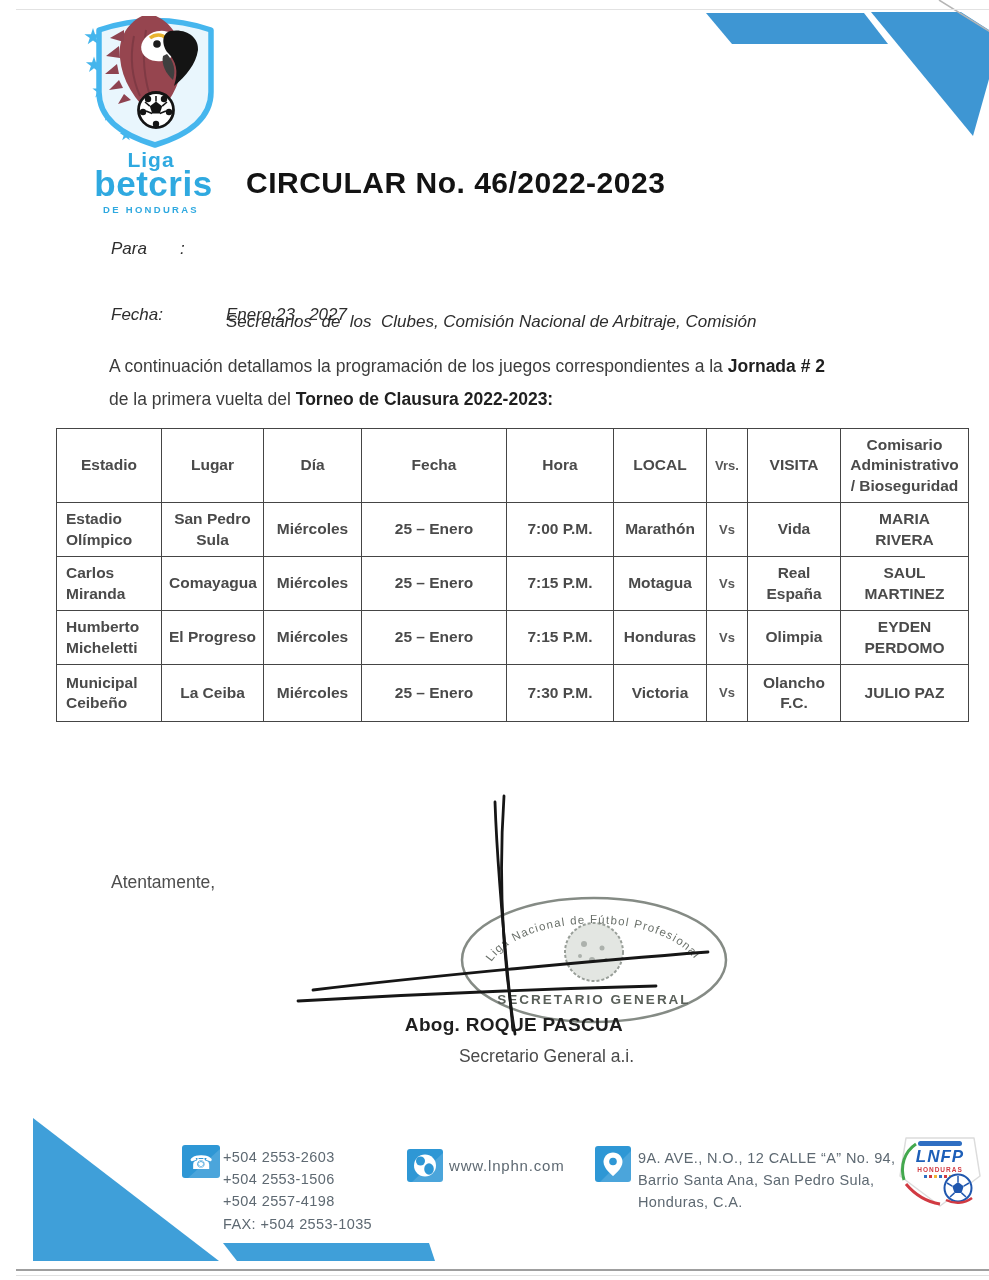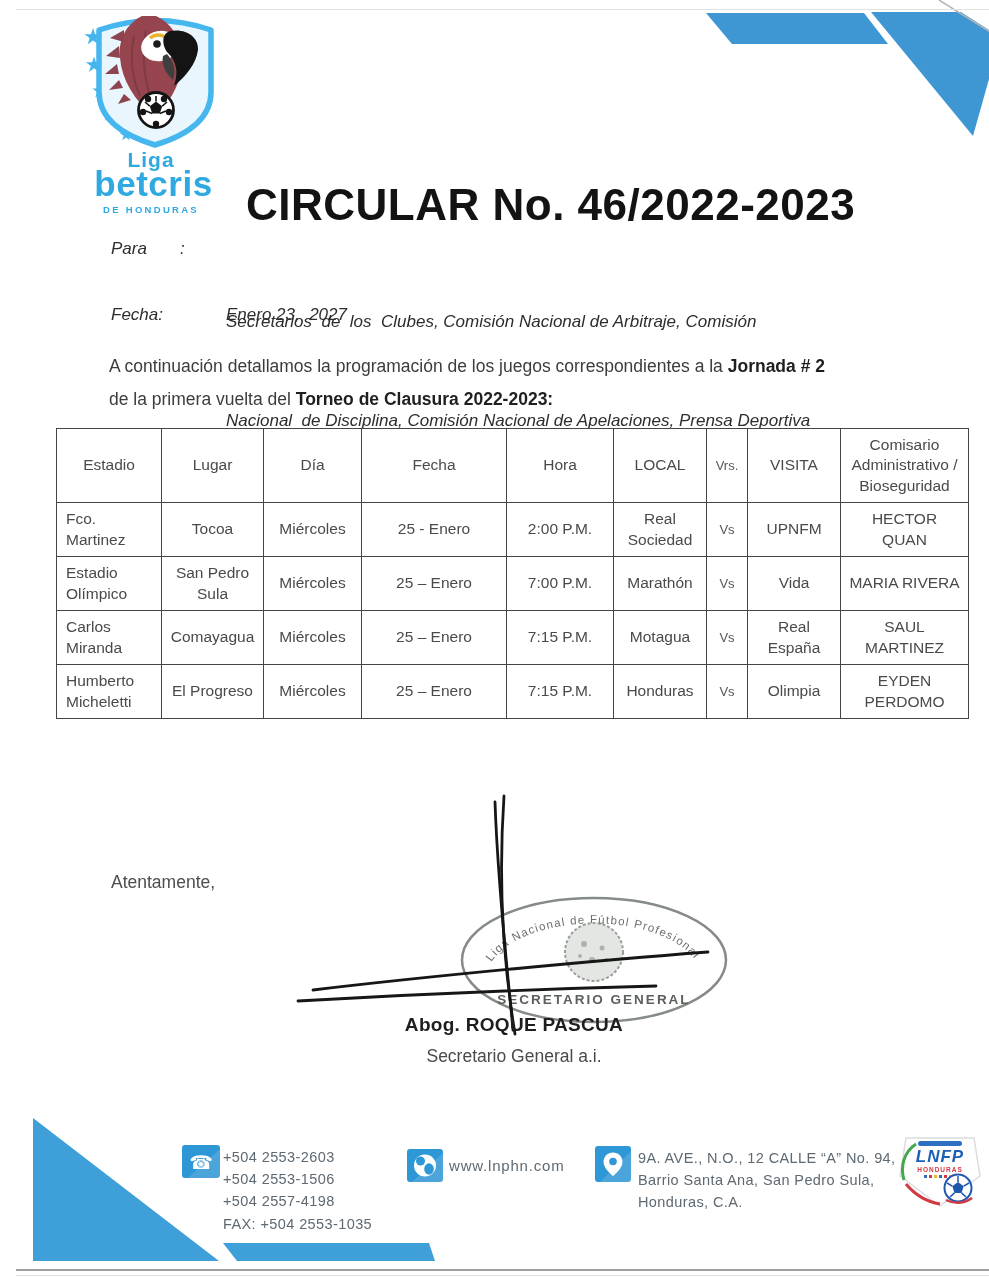--- a/index.html
+++ b/index.html
@@ -11,44 +11,44 @@
   .scan-top{left:0;top:9px;width:989px;height:1px;background:#e2e2e2;}
   .scan-bottom{left:0;top:1269px;width:989px;height:2px;background:#9f9f9f;}
   .scan-bottom2{left:0;top:1275px;width:989px;height:1px;background:#e0e0e0;}
 
   
   .brand{color:#2fa9e0;text-align:center;font-weight:bold;}
   .brand-liga{left:85px;top:148px;width:100px;font-size:21px;letter-spacing:1px;}
   .brand-betcris{left:60px;top:164px;width:155px;font-size:35px;letter-spacing:0.5px;}
   .brand-sub{left:60px;top:204px;width:150px;font-size:9.5px;letter-spacing:2.3px;}
 
-  .doc-title{left:230px;top:180px;width:640px;font-size:44px;font-weight:bold;
+  .doc-title{left:230px;top:166px;width:640px;font-size:30px;font-weight:bold;
              letter-spacing:0.5px;color:#131313;white-space:nowrap;}
 
   .ital{font-style:italic;color:#2d2d2d;font-size:17px;white-space:pre;}
   .para-label{left:95px;top:239px;}
   .para-text{left:210px;top:239px;line-height:33px;}
   .fecha-label{left:95px;top:305px;}
   .fecha-value{left:210px;top:305px;}
 
   .intro{left:93px;top:350px;width:840px;font-size:17.5px;line-height:32.5px;color:#3c3c3c;}
   .intro b{color:#1f1f1f;}
 
   table.sched{position:absolute;left:40px;top:428px;width:912px;border-collapse:collapse;
               table-layout:fixed;font-size:15.5px;color:#4a4a4a;}
   table.sched th,table.sched td{border:1.5px solid #454545;text-align:center;vertical-align:middle;
-              padding:2px 7px;font-weight:normal;line-height:1.32;overflow:hidden;}
+              padding:2px 7px;font-weight:bold;line-height:1.32;overflow:hidden;}
   table.sched .c-left{text-align:left;padding-left:9px;}
   table.sched .vs{font-size:13px;color:#585858;}
   tr.hdr{height:74px;} tr.r{height:54px;} tr.rl{height:57px;}
 
   .salutation{left:95px;top:872px;font-size:17.5px;color:#4e4e4e;}
   .signer-name{left:378px;top:1014px;width:240px;text-align:center;font-size:19px;
                font-weight:bold;color:#1e1e1e;letter-spacing:0.3px;}
-  .signer-title{left:378px;top:1046px;width:240px;text-align:center;font-size:17.5px;color:#4a4a4a;}
+  .signer-title{left:378px;top:1046px;width:240px;text-align:right;font-size:17.5px;color:#4a4a4a;}
 
   .phones{left:207px;top:1146px;font-size:14.5px;line-height:22.2px;color:#5e6972;letter-spacing:0.4px;}
   .website{left:433px;top:1157px;font-size:15px;color:#5e6972;letter-spacing:0.8px;}
   .address{left:622px;top:1147px;font-size:14.5px;line-height:22px;color:#5e6972;letter-spacing:0.4px;}
   .affiliation{left:175px;top:1218px;width:720px;text-align:center;font-size:12.5px;font-weight:bold;
                color:#29a8df;letter-spacing:0.9px;}
 </style>
 </head>
 <body>
 
@@ -105,21 +105,20 @@
   </svg>
   <div class="abs brand brand-liga">Liga</div>
   <div class="abs brand brand-betcris">betcris</div>
   <div class="abs brand brand-sub">DE HONDURAS</div>
 
   <div class="abs doc-title">CIRCULAR No. 46/2022-2023</div>
 
   <div class="abs ital para-label">Para       :</div>
   <div class="abs ital para-text">
     <div>Secretarios  de  los  Clubes, Comisión Nacional de Arbitraje, Comisión</div>
-    <div>Nacional  de Disciplina, Comisión Nacional de Apelaciones, Prensa Deportiva</div>
   </div>
   <div class="abs ital fecha-label">Fecha:</div>
   <div class="abs ital fecha-value">Enero 23,  2027</div>
 
   <div class="abs intro">
     <span>A continuación detallamos la programación de los juegos correspondientes a la </span><b>Jornada # 2</b><br>
     <span>de la primera vuelta del </span><b>Torneo de Clausura 2022-2023:</b>
   </div>
 
   <table class="sched">
@@ -140,31 +139,20 @@
       <th>Lugar</th>
       <th>Día</th>
       <th>Fecha</th>
       <th>Hora</th>
       <th>LOCAL</th>
       <th class="vs">Vrs.</th>
       <th>VISITA</th>
       <th>Comisario Administrativo / Bioseguridad</th>
     </tr>
     <tr class="r">
-      <td class="c-left">Fco. Martinez</td>
-      <td>Tocoa</td>
-      <td>Miércoles</td>
-      <td>25 - Enero</td>
-      <td>2:00 P.M.</td>
-      <td>Real Sociedad</td>
-      <td class="vs">Vs</td>
-      <td>UPNFM</td>
-      <td>HECTOR QUAN</td>
-    </tr>
-    <tr class="r">
       <td class="c-left">Estadio Olímpico</td>
       <td>San Pedro Sula</td>
       <td>Miércoles</td>
       <td>25 – Enero</td>
       <td>7:00 P.M.</td>
       <td>Marathón</td>
       <td class="vs">Vs</td>
       <td>Vida</td>
       <td>MARIA RIVERA</td>
     </tr>
@@ -182,20 +170,31 @@
     <tr class="r">
       <td class="c-left">Humberto Micheletti</td>
       <td>El Progreso</td>
       <td>Miércoles</td>
       <td>25 – Enero</td>
       <td>7:15 P.M.</td>
       <td>Honduras</td>
       <td class="vs">Vs</td>
       <td>Olimpia</td>
       <td>EYDEN PERDOMO</td>
+    </tr>
+    <tr class="rl">
+      <td class="c-left">Municipal Ceibeño</td>
+      <td>La Ceiba</td>
+      <td>Miércoles</td>
+      <td>25 – Enero</td>
+      <td>7:30 P.M.</td>
+      <td>Victoria</td>
+      <td class="vs">Vs</td>
+      <td>Olancho F.C.</td>
+      <td>JULIO PAZ</td>
     </tr>
   </tbody>
     </table>
 
   <div class="abs salutation">Atentamente,</div>
 
   <svg class="abs" style="left:440px;top:886px;" width="280" height="150">
     <defs>
         <path id="arcpath" d="M 30,95 A 108,56 0 0 1 246,92" fill="none"></path>
       </defs>

